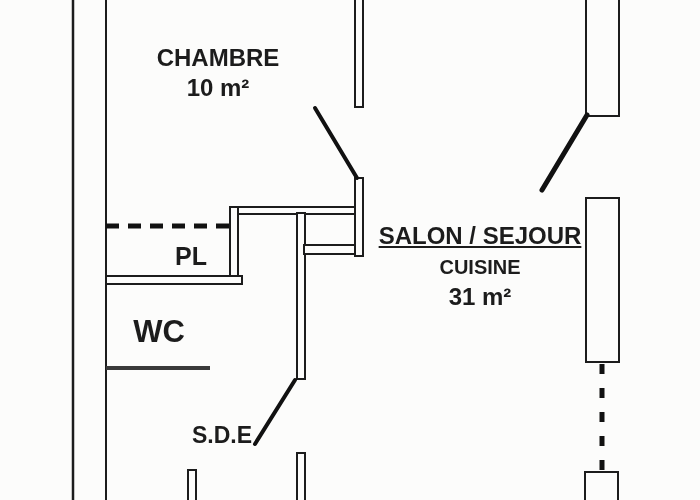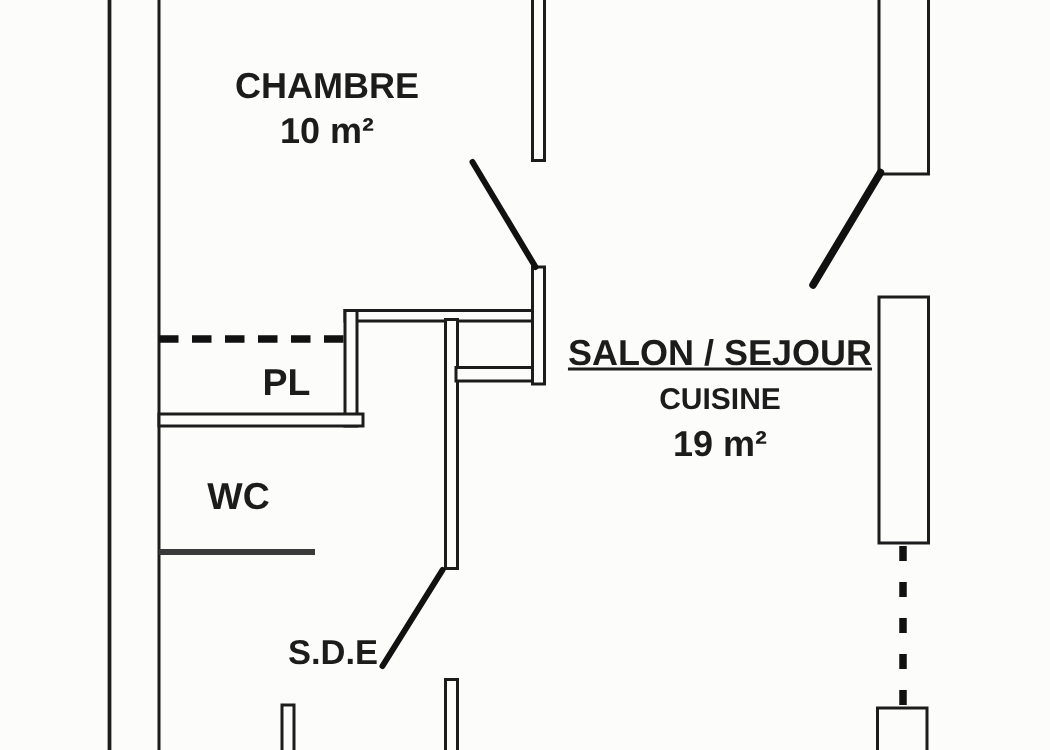--- a/index.html
+++ b/index.html
@@ -29,21 +29,21 @@
     color: #1c1c1c;
     white-space: nowrap;
     letter-spacing: 0px;
   }
   .lbl-chambre        { left: 218px; top: 58px;  font-size: 24px; }
   .lbl-chambre-area   { left: 218px; top: 88px;  font-size: 24px; }
   .lbl-salon          { left: 480px; top: 236px; font-size: 24px; text-decoration: underline; }
   .lbl-salon-line2    { left: 480px; top: 267px; font-size: 20px; }
   .lbl-salon-area     { left: 480px; top: 297px; font-size: 24px; }
   .lbl-pl             { left: 165px; top: 256px; font-size: 25px; margin-left: 26px; }
-  .lbl-wc             { left: 159px; top: 332px; font-size: 25px; }
+  .lbl-wc             { left: 159px; top: 332px; font-size: 31px; }
   .lbl-sde            { left: 190px; top: 435px; font-size: 23px; margin-left: 32px; }
 </style>
 </head>
 <body>
 
 <div id="floorplan">
 
   <svg id="walls-svg" viewBox="0 0 700 500">
     <g fill="#fcfcfb" stroke="#1c1c1c" stroke-width="2">
 
@@ -80,19 +80,19 @@
 
     <line x1="106" y1="226" x2="230" y2="226" stroke="#111" stroke-width="5" stroke-dasharray="13 9"></line>
     <line x1="602" y1="364" x2="602" y2="470" stroke="#111" stroke-width="5" stroke-dasharray="10 14"></line>
   </svg>
 
   <div class="room-label lbl-chambre">CHAMBRE</div>
   <div class="room-label lbl-chambre-area">10 m²</div>
 
   <div class="room-label lbl-salon">SALON / SEJOUR</div>
   <div class="room-label lbl-salon-line2">CUISINE</div>
-  <div class="room-label lbl-salon-area">19 m²</div>
+  <div class="room-label lbl-salon-area">31 m²</div>
 
   <div class="room-label lbl-pl">PL</div>
   <div class="room-label lbl-wc">WC</div>
   <div class="room-label lbl-sde">S.D.E</div>
 
 </div>
 
 </body></html>

